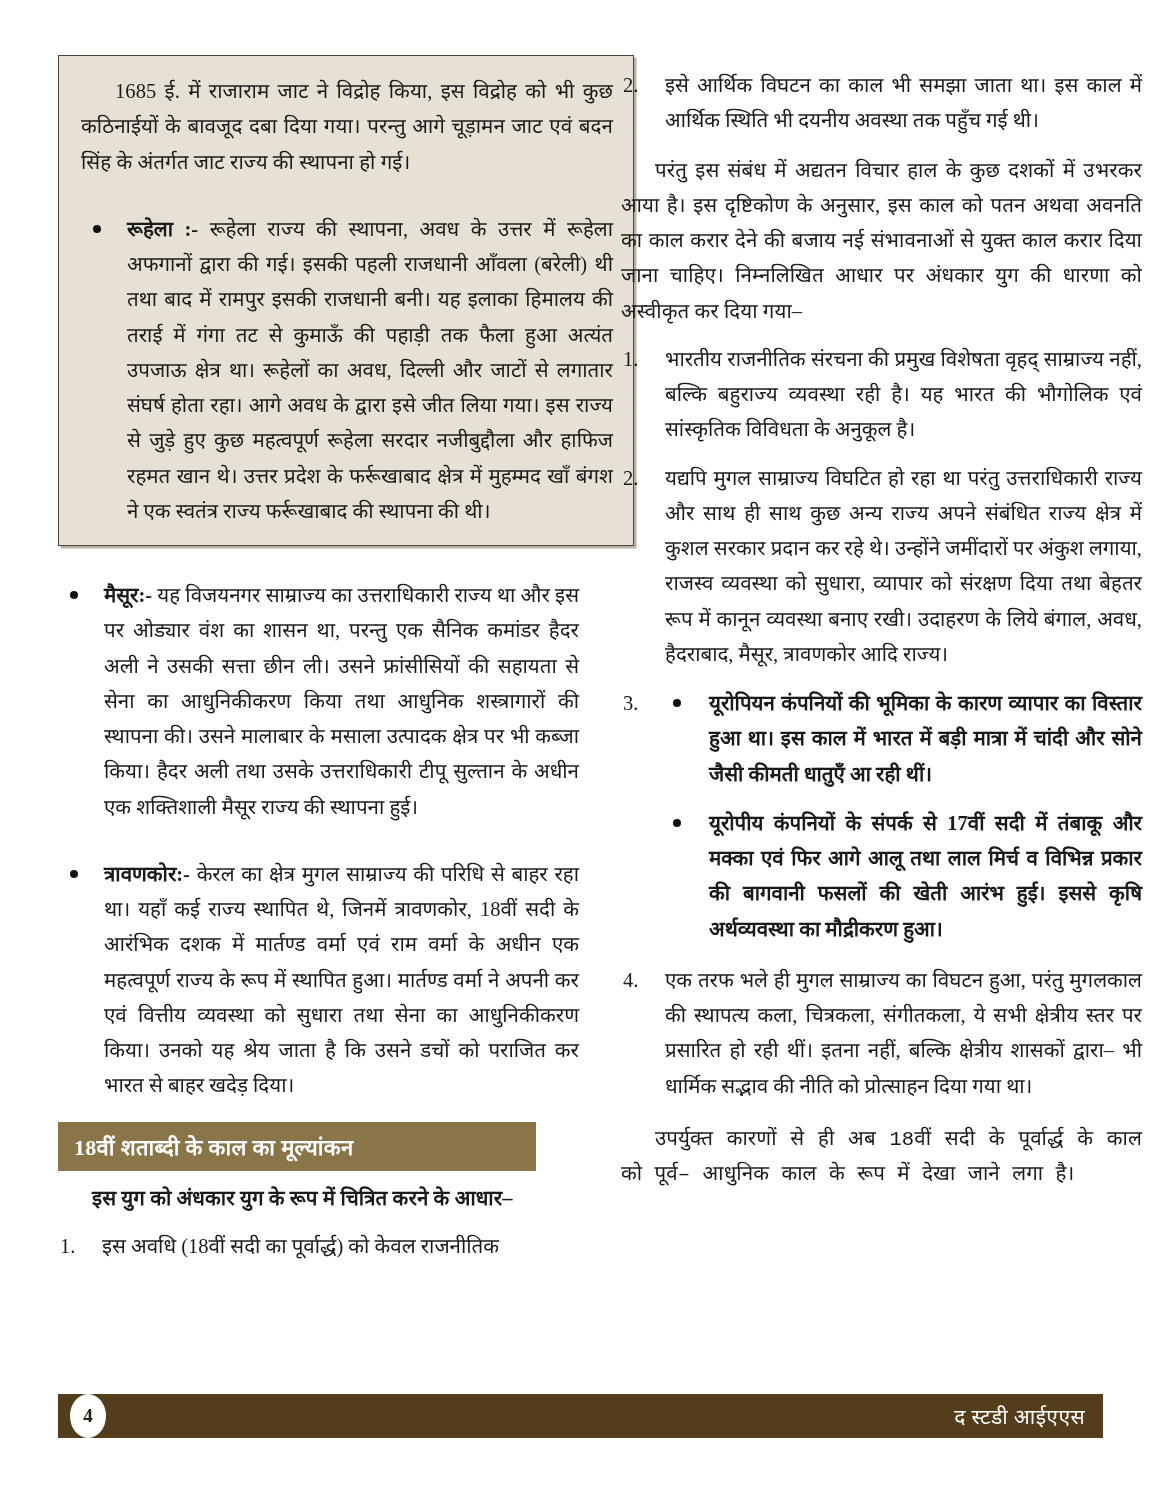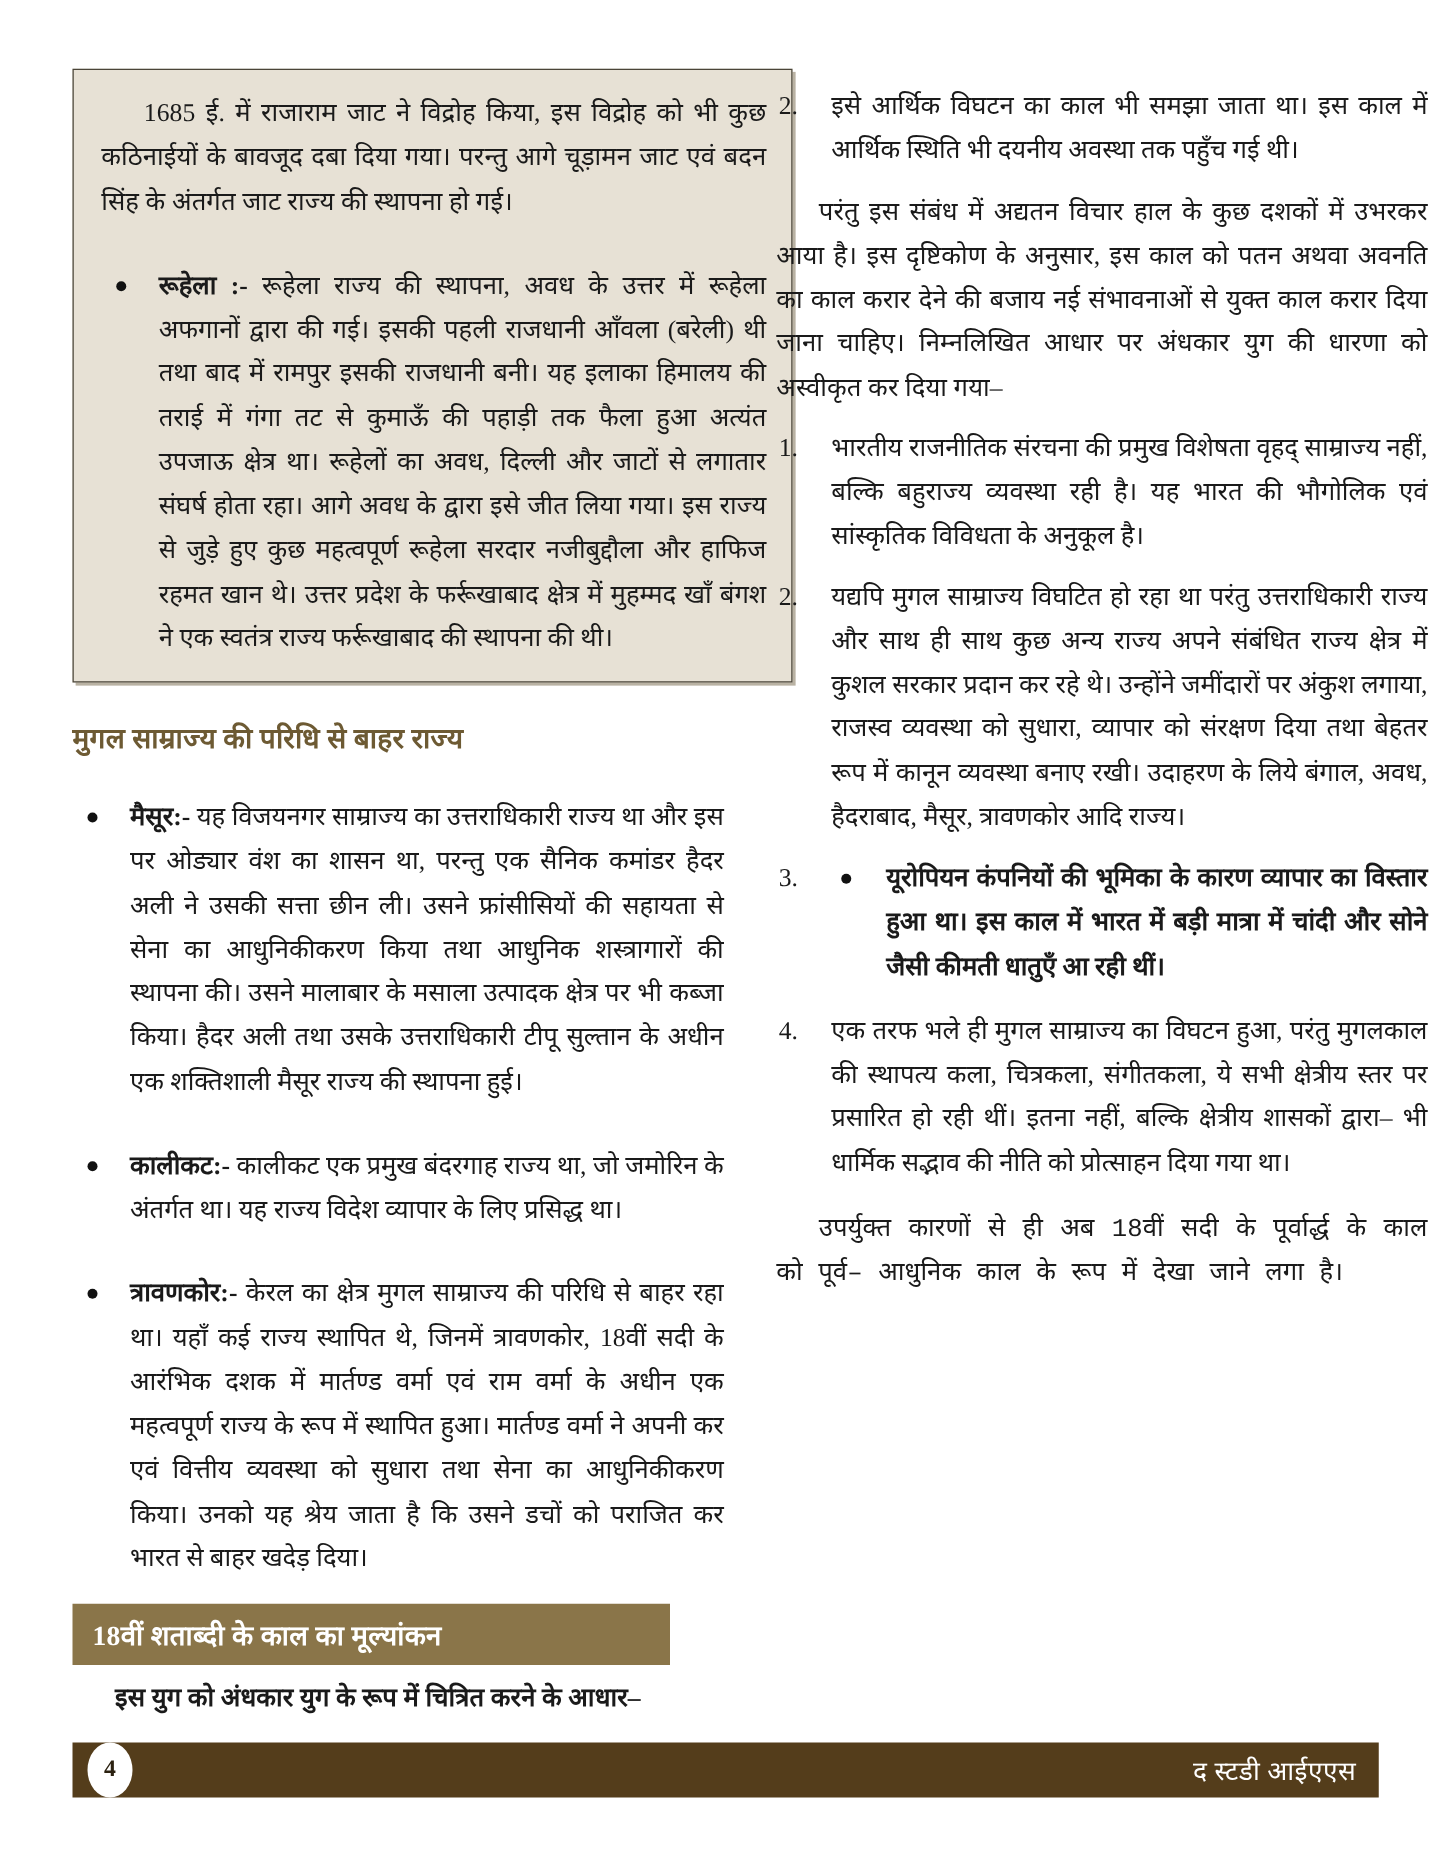--- a/index.html
+++ b/index.html
@@ -211,30 +211,25 @@
         <p class="para indent">1685 ई. में राजाराम जाट ने विद्रोह किया, इस विद्रोह को भी कुछ कठिनाईयों के बावजूद दबा दिया गया। परन्तु आगे चूड़ामन जाट एवं बदन सिंह के अंतर्गत जाट राज्य की स्थापना हो गई।</p>
 
         <ul class="blist">
           <li>
             <span class="bullet"></span>
             <span class="btext"><span class="lead">रूहेला :-</span><span> रूहेला राज्य की स्थापना, अवध के उत्तर में रूहेला अफगानों द्वारा की गई। इसकी पहली राजधानी आँवला (बरेली) थी तथा बाद में रामपुर इसकी राजधानी बनी। यह इलाका हिमालय की तराई में गंगा तट से कुमाऊँ की पहाड़ी तक फैला हुआ अत्यंत उपजाऊ क्षेत्र था। रूहेलों का अवध, दिल्ली और जाटों से लगातार संघर्ष होता रहा। आगे अवध के द्वारा इसे जीत लिया गया। इस राज्य से जुड़े हुए कुछ महत्वपूर्ण रूहेला सरदार नजीबुद्दौला और हाफिज रहमत खान थे। उत्तर प्रदेश के फर्रूखाबाद क्षेत्र में मुहम्मद खाँ बंगश ने एक स्वतंत्र राज्य फर्रूखाबाद की स्थापना की थी।</span></span>
           </li>
         </ul>
       </div>
 
-      <h2 class="heading-plain">मुगल साम्राज्य की परिधि से बाहर राज्य</h2>
 
       <ul class="blist">
         <li>
           <span class="bullet"></span>
           <span class="btext"><span class="lead">मैसूर:-</span><span> यह विजयनगर साम्राज्य का उत्तराधिकारी राज्य था और इस पर ओड्यार वंश का शासन था, परन्तु एक सैनिक कमांडर हैदर अली ने उसकी सत्ता छीन ली। उसने फ्रांसीसियों की सहायता से सेना का आधुनिकीकरण किया तथा आधुनिक शस्त्रागारों की स्थापना की। उसने मालाबार के मसाला उत्पादक क्षेत्र पर भी कब्जा किया। हैदर अली तथा उसके उत्तराधिकारी टीपू सुल्तान के अधीन एक शक्तिशाली मैसूर राज्य की स्थापना हुई।</span></span>
-        </li>
-        <li>
-          <span class="bullet"></span>
-          <span class="btext"><span class="lead">कालीकट:-</span><span> कालीकट एक प्रमुख बंदरगाह राज्य था, जो जमोरिन के अंतर्गत था। यह राज्य विदेश व्यापार के लिए प्रसिद्ध था।</span></span>
         </li>
         <li>
           <span class="bullet"></span>
           <span class="btext"><span class="lead">त्रावणकोर:-</span><span> केरल का क्षेत्र मुगल साम्राज्य की परिधि से बाहर रहा था। यहाँ कई राज्य स्थापित थे, जिनमें त्रावणकोर, 18वीं सदी के आरंभिक दशक में मार्तण्ड वर्मा एवं राम वर्मा के अधीन एक महत्वपूर्ण राज्य के रूप में स्थापित हुआ। मार्तण्ड वर्मा ने अपनी कर एवं वित्तीय व्यवस्था को सुधारा तथा सेना का आधुनिकीकरण किया। उनको यह श्रेय जाता है कि उसने डचों को पराजित कर भारत से बाहर खदेड़ दिया।</span></span>
         </li>
       </ul>
 
       <div class="heading-bar">18वीं शताब्दी के काल का मूल्यांकन</div>
 
       <p class="para indent lead">इस युग को अंधकार युग के रूप में चित्रित करने के आधार–</p>
@@ -270,20 +265,24 @@
           <span class="ntext">यद्यपि मुगल साम्राज्य विघटित हो रहा था परंतु उत्तराधिकारी राज्य और साथ ही साथ कुछ अन्य राज्य अपने संबंधित राज्य क्षेत्र में कुशल सरकार प्रदान कर रहे थे। उन्होंने जमींदारों पर अंकुश लगाया, राजस्व व्यवस्था को सुधारा, व्यापार को संरक्षण दिया तथा बेहतर रूप में कानून व्यवस्था बनाए रखी। उदाहरण के लिये बंगाल, अवध, हैदराबाद, मैसूर, त्रावणकोर आदि राज्य।</span>
         </li>
         <li>
           <span class="num">3.</span>
 
           <ul class="sublist">
             <li>
               <span class="bullet"></span>
               <span class="btext">यूरोपियन कंपनियों की भूमिका के कारण व्यापार का विस्तार हुआ था। इस काल में भारत में बड़ी मात्रा में चांदी और सोने जैसी कीमती धातुएँ आ रही थीं।</span>
             </li>
+            <li>
+              <span class="bullet"></span>
+              <span class="btext">यूरोपीय कंपनियों के संपर्क से 17वीं सदी में तंबाकू और मक्का एवं फिर आगे आलू तथा लाल मिर्च व विभिन्न प्रकार की बागवानी फसलों की खेती आरंभ हुई। इससे कृषि अर्थव्यवस्था का मौद्रीकरण हुआ।</span>
+            </li>
           </ul>
         </li>
         <li style="margin-top:16px;">
           <span class="num">4.</span>
           <span class="ntext">एक तरफ भले ही मुगल साम्राज्य का विघटन हुआ, परंतु मुगलकाल की स्थापत्य कला, चित्रकला, संगीतकला, ये सभी क्षेत्रीय स्तर पर प्रसारित हो रही थीं। इतना नहीं, बल्कि क्षेत्रीय शासकों द्वारा– भी धार्मिक सद्भाव की नीति को प्रोत्साहन दिया गया था।</span>
         </li>
       </ol>
 
       <p class="para indent" style="margin-top:18px;font-family:Liberation Mono, monospace;">उपर्युक्त कारणों से ही अब 18वीं सदी के पूर्वार्द्ध के काल को पूर्व– आधुनिक काल के रूप में देखा जाने लगा है।</p>
 

